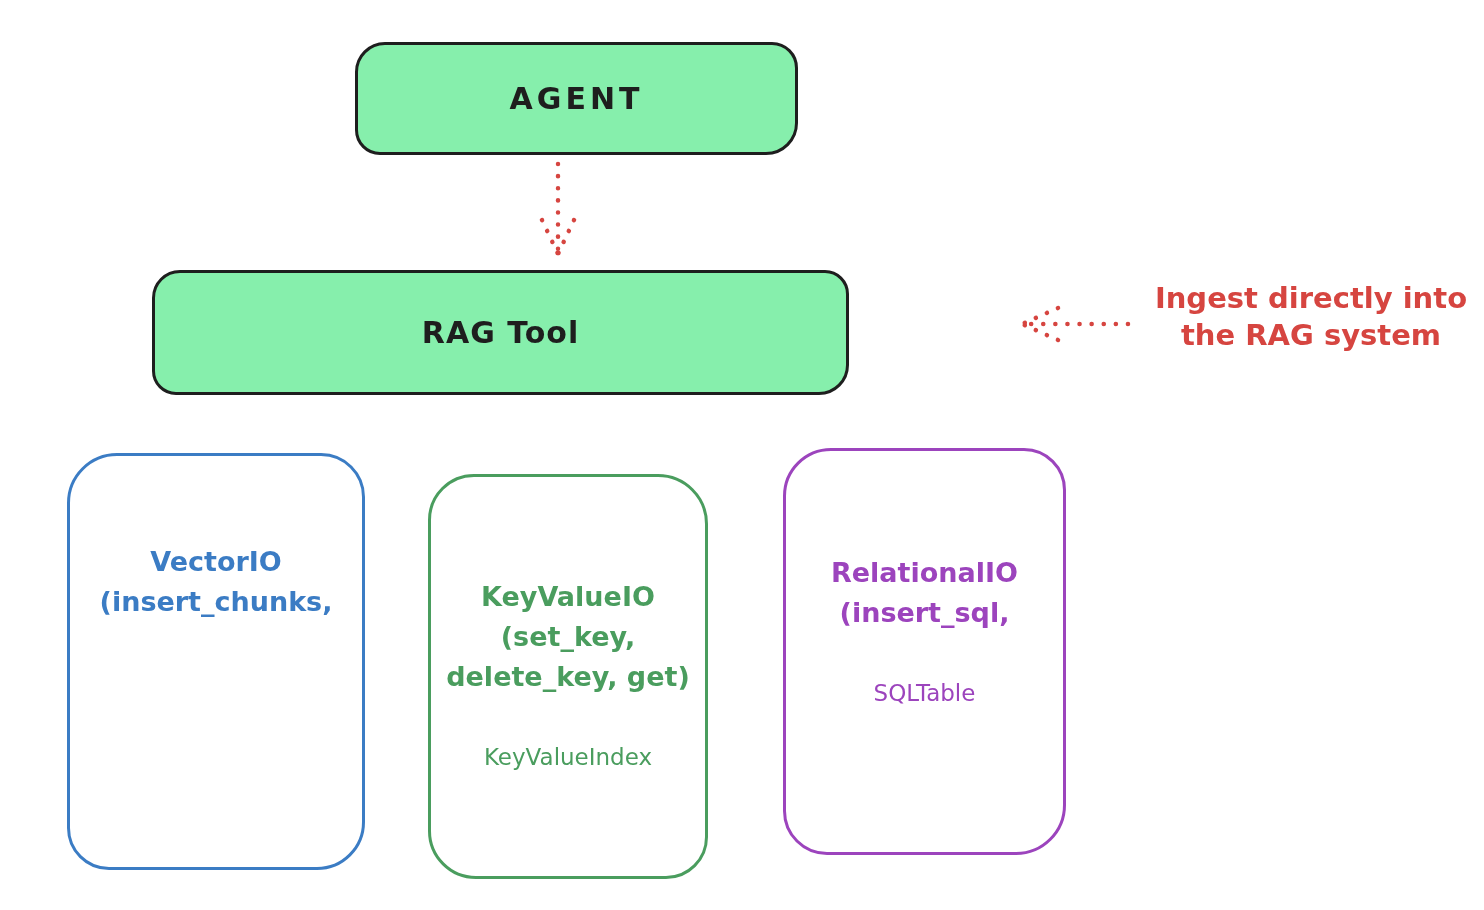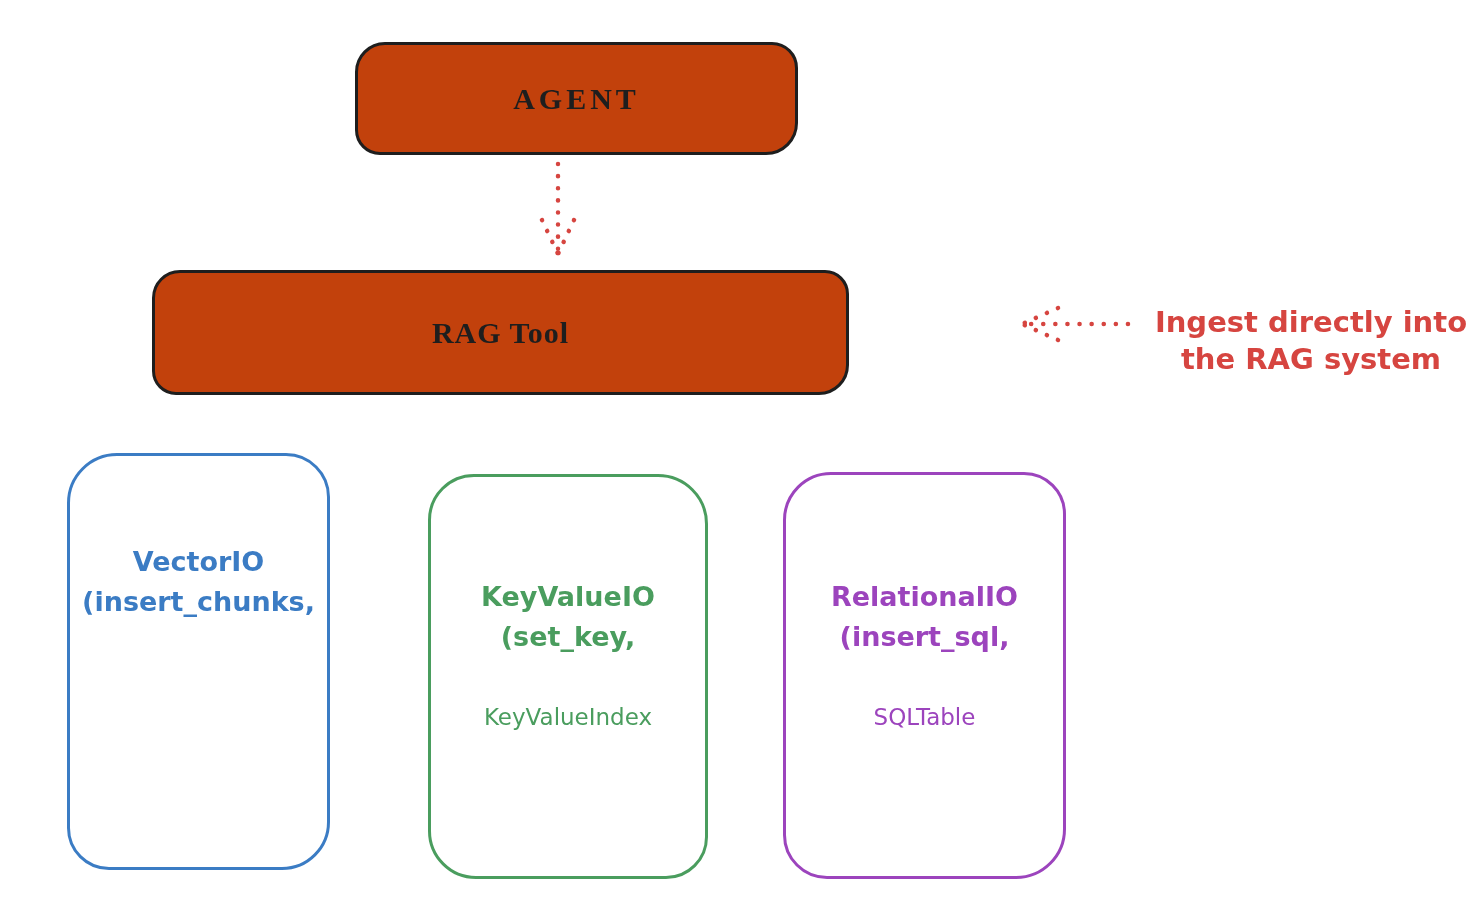--- a/index.html
+++ b/index.html
@@ -9,23 +9,22 @@
     height: 910px;
     background: #ffffff;
     overflow: hidden;
     font-family: "DejaVu Sans", sans-serif;
   }
   .box {
     position: absolute;
     display: flex;
     align-items: center;
     justify-content: center;
-    background: #c2410c;
+    background: #86efac;
     box-sizing: border-box;
-    font-family: Liberation Serif, serif;
   }
   .ink-box { border: 3.5px solid #1e1e1e; color: #1e1e1e; }
   .agent-box {
     left: 355px; top: 42px; width: 443px; height: 113px;
     border-radius: 30px 26px 32px 25px;
   }
   .agent-label {
     font-size: 30px; font-weight: 700; letter-spacing: 4px;
   }
   .rag-box {
@@ -39,21 +38,21 @@
     position: absolute;
     box-sizing: border-box;
     background: #ffffff;
     border: 3.5px solid;
     text-align: center;
     display: flex;
     flex-direction: column;
     align-items: center;
   }
   .storage-vector {
-    left: 67px; top: 453px; width: 263px; height: 417px;
+    left: 67px; top: 453px; width: 298px; height: 417px;
     border-radius: 50px 44px 48px 42px;
     padding-top: 86px;
   }
   .storage-keyvalue {
     left: 428px; top: 474px; width: 280px; height: 405px;
     border-radius: 46px 50px 42px 48px;
     padding-top: 100px;
   }
   .storage-relational {
     left: 783px; top: 448px; width: 283px; height: 407px;
@@ -75,21 +74,20 @@
     line-height: 40px;
     white-space: nowrap;
   }
   .annotation {
     position: absolute;
     left: 1138px; top: 280px; width: 346px;
     text-align: center;
     font-size: 29px;
     font-weight: 700;
     line-height: 37px;
-    margin-top: 24px;
   }
   .annotation-line { display: block; white-space: nowrap; }
   .arrow-wrap { position: absolute; }
   .arrow-down-wrap { left: 534px; top: 158px; width: 48px; height: 108px; }
   .arrow-left-wrap { left: 1014px; top: 302px; width: 120px; height: 44px; }
   .arrow-wrap svg { display: block; }
   .dotted-stroke {
     stroke: currentColor;
     stroke-width: 4.5;
     stroke-linecap: round;
@@ -135,25 +133,26 @@
     <div style="color: rgb(59, 124, 196);">
       <span class="storage-line">VectorIO</span>
       <span class="storage-line">(insert_chunks,</span>
     </div>
   </div>
 
   <div class="storage-box storage-keyvalue" style="border-color: rgb(74, 157, 94);">
     <div style="color: rgb(74, 157, 94);">
       <span class="storage-line">KeyValueIO</span>
       <span class="storage-line">(set_key,</span>
+      <span class="storage-line">delete_key, get)</span>
       <span class="storage-secondary">KeyValueIndex</span>
     </div>
   </div>
 
-  <div class="storage-box storage-relational" style="border-color: rgb(156, 68, 189); margin-top: 24px;">
+  <div class="storage-box storage-relational" style="border-color: rgb(156, 68, 189);">
     <div style="color: rgb(156, 68, 189);">
       <span class="storage-line">RelationalIO</span>
       <span class="storage-line">(insert_sql,</span>
       <span class="storage-secondary">SQLTable</span>
     </div>
   </div>
 
 </div>
 
 </body></html>

